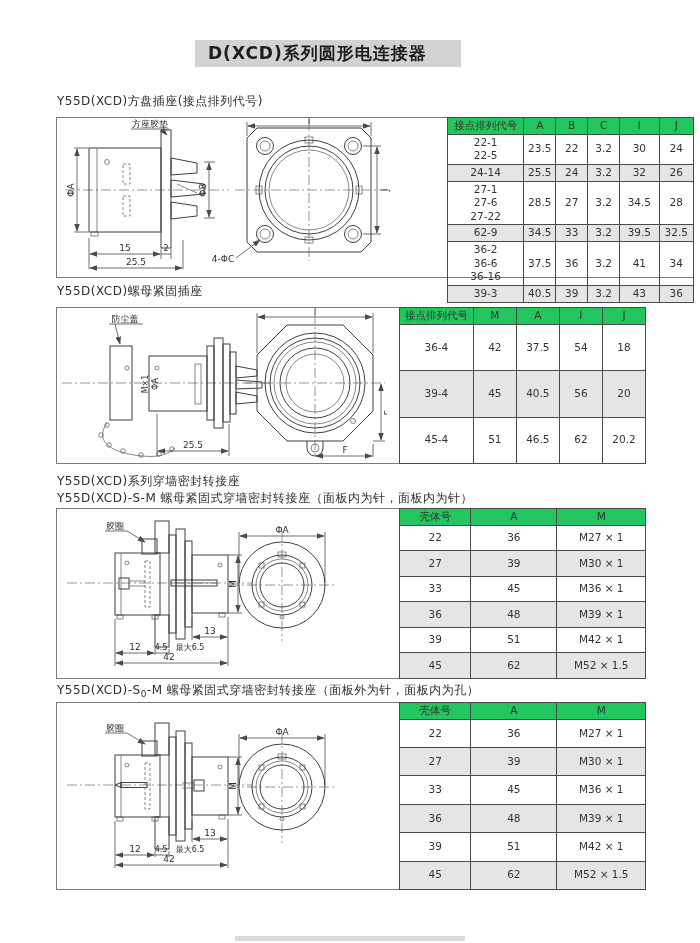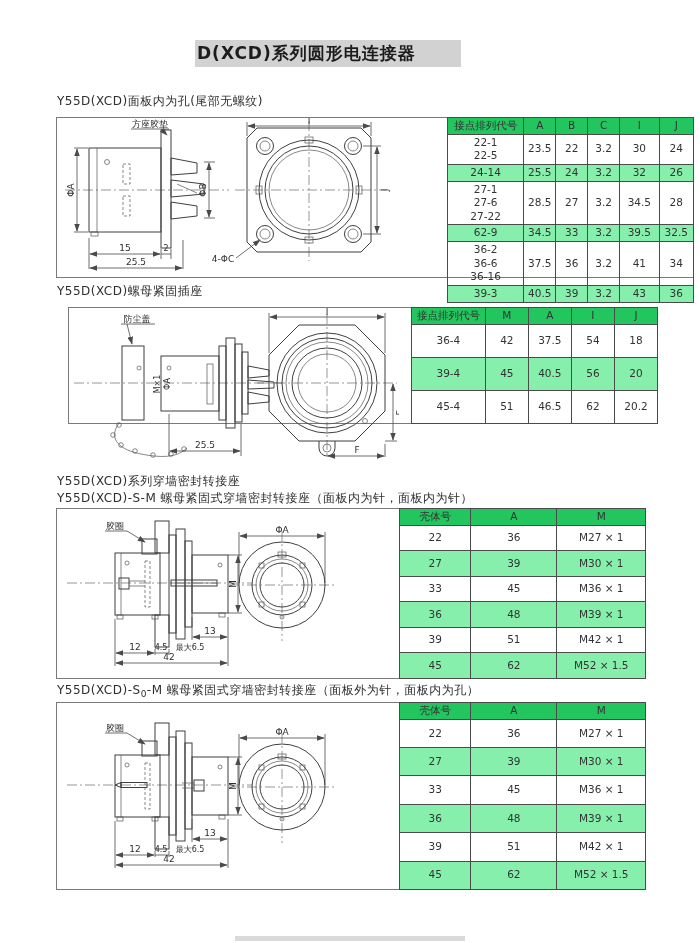--- a/index.html
+++ b/index.html
@@ -1,50 +1,50 @@
 <!DOCTYPE html>
 <html><head>
 <meta charset="utf-8">
 <style>
   html,body{margin:0;padding:0}
   body{width:700px;height:943px;position:relative;background:#fff;overflow:hidden;
        font-family:"DejaVu Sans","Liberation Sans",sans-serif;color:#333}
   .abs{position:absolute}
   .title-bar{left:195px;top:40px;width:266px;height:27px;background:#d2d2d2;
              font-size:17px;font-weight:bold;color:#1c1c1c;line-height:27px;
-             padding-left:2px;letter-spacing:1px;box-sizing:border-box}
+             padding-left:13px;letter-spacing:1px;box-sizing:border-box}
   .sec-heading{left:57px;font-size:12px;color:#2e2e2e;letter-spacing:.5px;white-space:nowrap}
   .sub0{font-size:9px;vertical-align:-3px}
   .box{border:1px solid #7a7a7a;background:#fff;box-sizing:border-box}
   .dim-table{position:absolute;top:-1px;right:-1px;bottom:-1px;height:calc(100% + 2px);width:247px;
              border-collapse:collapse;table-layout:fixed;font-size:10.5px;text-align:center;color:#333}
   .dim-table th,.dim-table td{border:1px solid #4a4a4a;font-weight:normal;padding:1px 2px;
              line-height:1.3;vertical-align:middle;overflow:hidden}
   .dim-table thead th{background:#22c55e}
-  .shaded td{background:#86efac}
+  .shaded td{background:#e5e5e5}
   .ml{white-space:pre-line}
   .w31{width:31%}.w13{width:13%}.w16{width:16%}.w14{width:14%}
   .w30{width:30%}.w17{width:17.5%}
   .w29{width:29%}.w35{width:35%}.w36{width:36%}
   svg{position:absolute;left:0;top:0}
   svg text{font-family:"DejaVu Sans","Liberation Sans",sans-serif;fill:#2e2e2e}
   .lbl{font-size:9px;text-anchor:middle}
   .lbl-s{font-size:8px;text-anchor:middle}
   .geo{stroke:#3f3f3f;stroke-width:1;fill:none}
   .geo-thin{stroke:#555;stroke-width:.7;fill:none}
   .cl{stroke:#6a6a6a;stroke-width:.7;fill:none;stroke-dasharray:10 3 2 3}
   .dim{stroke:#4a4a4a;stroke-width:.8;fill:none}
   .footer-bar{left:235px;top:936px;width:230px;height:5px;background:#dadada}
 </style>
 </head>
 <body>
 
 <div class="abs title-bar">D(XCD)系列圆形电连接器</div>
 
-<div class="abs sec-heading" style="top:93px">Y55D(XCD)面板内为孔(尾部无螺纹)</div>
+<div class="abs sec-heading" style="top:93px">Y55D(XCD)方盘插座(接点排列代号)</div>
 
 <div class="abs box" style="left:56px;top:117px;width:638px;height:161px">
   <svg viewBox="0 0 343 159" width="343" height="159">
     <defs>
       <pattern id="d1h" patternUnits="userSpaceOnUse" width="5" height="5" patternTransform="rotate(45)">
         <line x1="0" y1="0" x2="0" y2="5" stroke="#666" stroke-width="1"></line>
       </pattern>
       <marker id="d1a" markerWidth="10" markerHeight="7" refX="9" refY="3.5" orient="auto-start-reverse">
         <path d="M0,0L10,3.5L0,7Z" fill="#4a4a4a"></path>
       </marker>
@@ -188,21 +188,21 @@
         <td>3.2</td>
         <td>43</td>
         <td>36</td>
       </tr>
     </tbody>
   </table>
 </div>
 
 <div class="abs sec-heading" style="top:283px">Y55D(XCD)螺母紧固插座</div>
 
-<div class="abs box" style="left:68px;top:307px;width:590px;height:117px">
+<div class="abs box" style="left:56px;top:307px;width:590px;height:157px">
   <svg viewBox="0 0 330 155" width="330" height="155">
     <defs>
       <pattern id="d2k" patternUnits="userSpaceOnUse" width="4" height="3">
         <line x1="0" y1="1.5" x2="4" y2="1.5" stroke="#777" stroke-width="0.7"></line>
       </pattern>
       <marker id="d2a" markerWidth="10" markerHeight="7" refX="9" refY="3.5" orient="auto-start-reverse">
         <path d="M0,0L10,3.5L0,7Z" fill="#4a4a4a"></path>
       </marker>
     </defs>
     <g>

